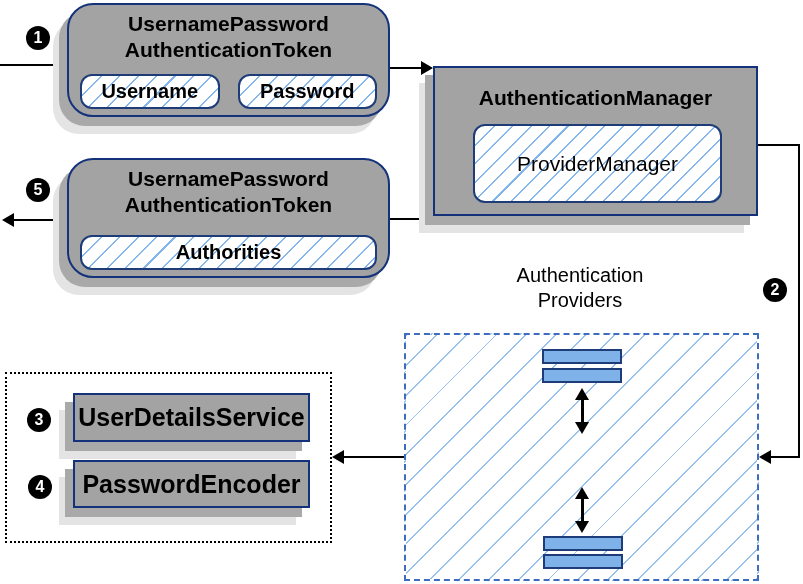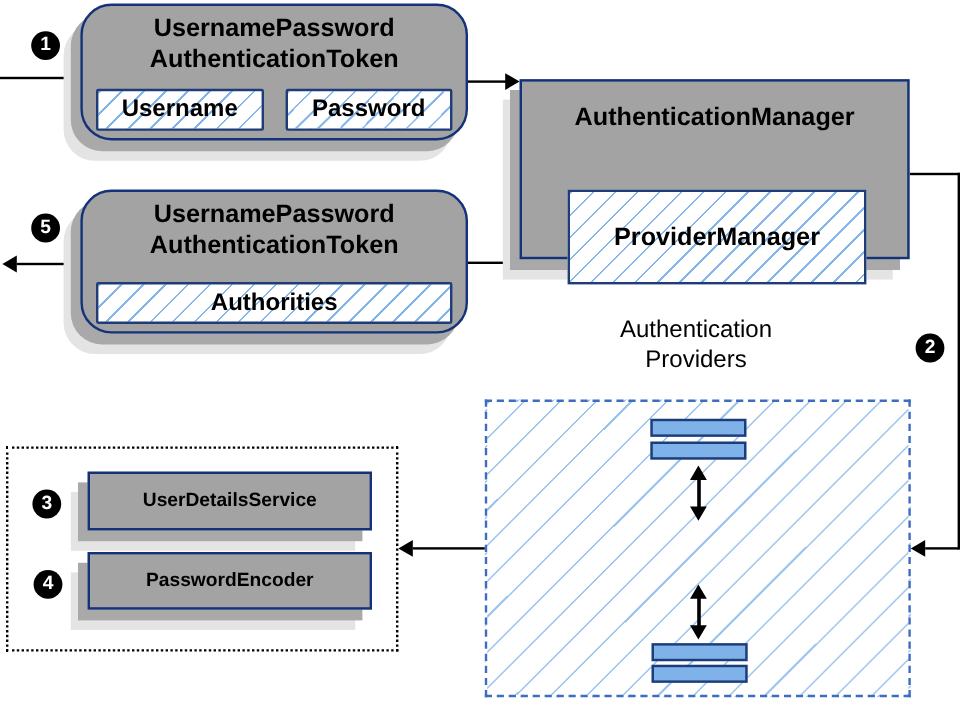--- a/index.html
+++ b/index.html
@@ -15,32 +15,33 @@
   .token{border-radius:26px;}
   .token-title{margin-top:6px;text-align:center;font-weight:bold;font-size:21px;line-height:26px;}
   .fields{position:absolute;left:11px;right:11px;bottom:6px;height:35px;display:flex;gap:18px;}
   .fieldbox{
     flex:1;display:flex;align-items:center;justify-content:center;box-sizing:border-box;
     border:2px solid #1e3c78;border-radius:2px;font-weight:bold;font-size:20px;
   }
   .hatch-fine{
     background-color:#fff;
     background-image:repeating-linear-gradient(135deg, rgba(125,178,235,0.95) 0 1.5px, transparent 1.5px 13px);
+    border-radius:12px;
   }
   .hatch-wide{
     background-color:#fff;
     background-image:repeating-linear-gradient(135deg, rgba(125,178,235,0.8) 0 1.3px, transparent 1.3px 21px);
   }
   .mgr-title{margin-top:18px;text-align:center;font-weight:bold;font-size:21px;}
   .inner-box{
     position:absolute;box-sizing:border-box;border:2px solid #1e3c78;
-    display:flex;align-items:center;justify-content:center;font-weight:bold;font-size:21px;margin-top:34px;
+    display:flex;align-items:center;justify-content:center;font-weight:normal;font-size:21px;
   }
   .flat{display:flex;align-items:center;justify-content:center;font-weight:bold;font-size:21px;}
-  .svc{display:flex;align-items:center;justify-content:center;font-weight:bold;font-size:16px;}
+  .svc{display:flex;align-items:center;justify-content:center;font-weight:bold;font-size:25px;}
   .dashed-group{
     position:absolute;box-sizing:border-box;border:2px dashed #3e6dbf;
   }
   .dotted-group{
     position:absolute;box-sizing:border-box;border:2px dotted #000;background:transparent;
   }
   .group-label{position:absolute;text-align:center;font-weight:normal;font-size:20px;line-height:25px;}
   .bar{
     position:absolute;width:80px;height:15px;background:#7fb2e9;border:2px solid #1e3c78;box-sizing:border-box;
   }

